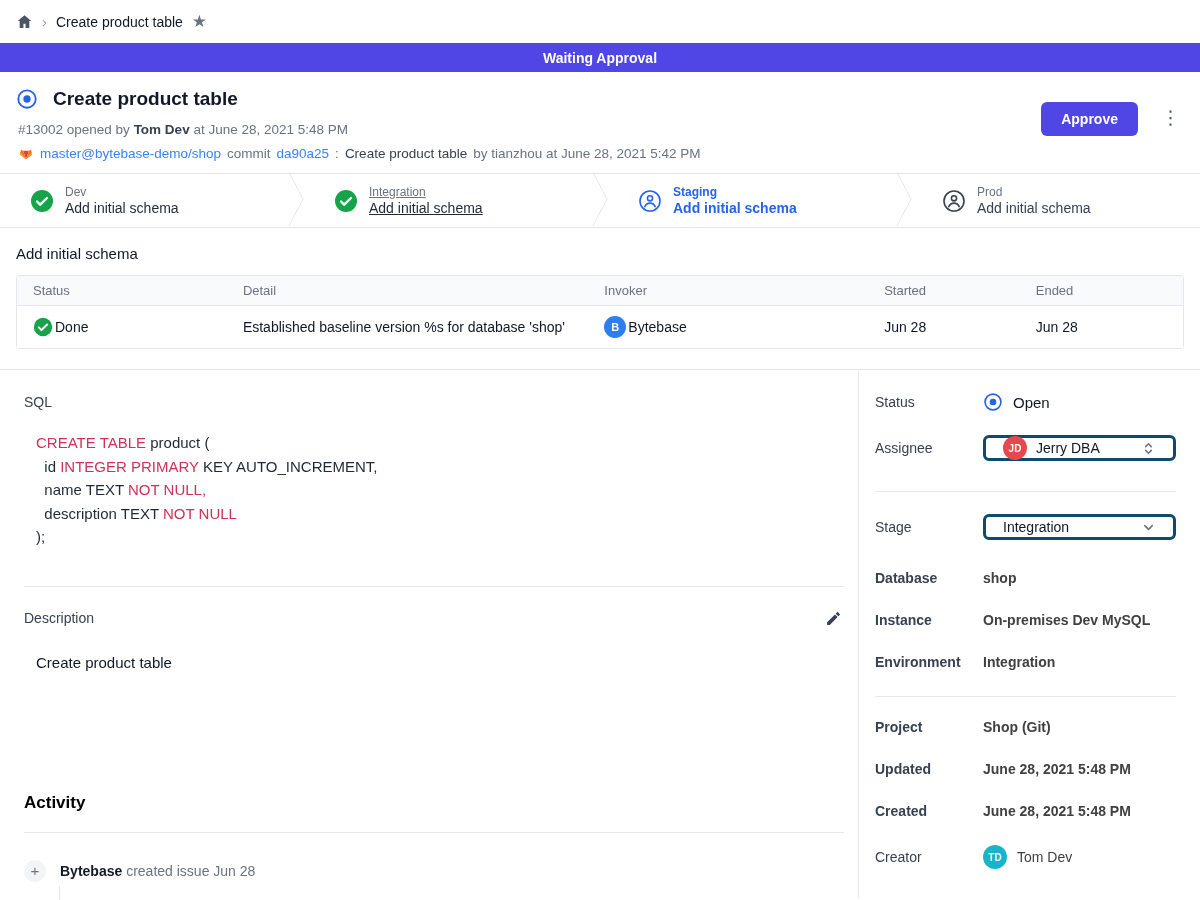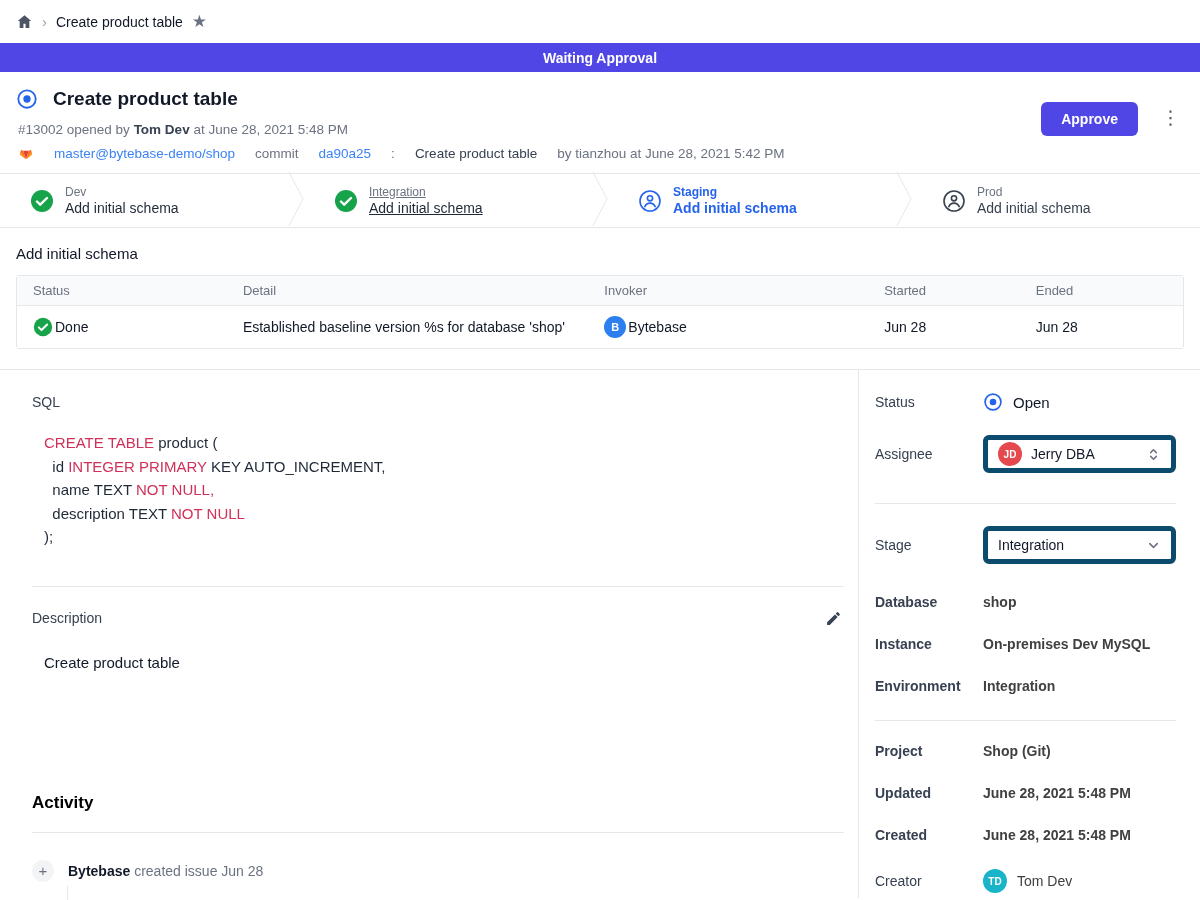--- a/index.html
+++ b/index.html
@@ -15,21 +15,21 @@
   
   .banner { height:29px; background:#4f46e5; color:#fff; display:flex; align-items:center;
     justify-content:center; font-size:14px; font-weight:600; }
 
   
   .header { position:relative; padding:16px 16px 12px 16px; }
   .title-row { display:flex; align-items:center; gap:15px; }
   .issue-title { font-size:19px; font-weight:700; color:#111827; }
   .meta1 { margin:12px 0 0 2px; font-size:13.5px; color:#6b7280; }
   .meta1 b { color:#374151; font-weight:600; }
-  .meta2 { margin:8px 0 0 2px; font-size:13.5px; color:#6b7280; display:flex; align-items:center; gap:20px; }
+  .meta2 { margin:8px 0 0 2px; font-size:13.5px; color:#6b7280; display:flex; align-items:center; gap:6px; }
   .link { color:#3b82f6; text-decoration:none; cursor:pointer; }
   .meta2 .msg { color:#374151; font-weight:500; }
   .approve-btn { position:absolute; top:30px; right:62px; background:#4f46e5; color:#fff;
     border:none; border-radius:6px; padding:9px 20px; font-size:14px; font-weight:600;
     font-family:inherit; cursor:pointer; }
   .kebab { position:absolute; top:36px; right:20px; color:#4b5563; font-size:19px;
     letter-spacing:0; cursor:pointer; line-height:1.1; }
 
   
   .pipeline { display:flex; align-items:stretch; border-top:1px solid #e5e7eb;
@@ -50,21 +50,21 @@
     border-radius:3px; }
   table.task th { background:#f9fafb; text-align:left; font-weight:400; font-size:13px;
     color:#6b7280; padding:7px 16px; border-bottom:1px solid #e5e7eb; }
   table.task td { padding:10px 16px; font-size:14px; color:#111827; background:#fff; }
   .cell-flex { display:flex; align-items:center; gap:2px; }
   .col-status{width:18%;} .col-detail{width:31%;} .col-invoker{width:24%;}
   .col-started{width:13%;} .col-ended{width:14%;}
 
   
   .content { display:flex; border-top:1px solid #e5e7eb; height:529px; }
-  .main { width:858px; padding:24px 14px 0 32px; }
+  .main { width:858px; padding:24px 14px 0 24px; }
   .sidebar { flex:1; border-left:1px solid #e5e7eb; padding:22px 24px 0 16px; }
 
   
   .sql-label { font-size:14px; color:#374151; }
   .sql-code { margin:21px 0 0 12px; font-size:15px; line-height:23.5px; color:#1f2937; }
   .sql-line { white-space:pre; }
   .sql-kw { color:#d0305a; }
   .hr { border:none; border-top:1px solid #e5e7eb; margin:0; }
   .hr-sql { margin-top:37px; }
   .desc-header { margin-top:21px; display:flex; align-items:center; justify-content:space-between; }
@@ -80,22 +80,22 @@
     color:#6b7280; display:flex; align-items:center; justify-content:center; font-size:15px; }
   .act-actor { font-weight:700; color:#111827; }
   .act-rest { color:#6b7280; }
   .timeline-line { width:1px; height:30px; background:#e5e7eb; margin:4px 0 0 35px; }
 
   
   .side-row { display:grid; grid-template-columns:108px 1fr; align-items:center; margin-bottom:25px; }
   .side-label { font-size:14px; color:#374151; }
   .side-value { font-size:14px; color:#404040; }
   .status-val { display:flex; align-items:center; gap:10px; font-size:15px; }
-  .select-box { border:5px solid #0c4a6e; border-radius:6px; height:38px; display:flex;
-    align-items:center; gap:9px; padding:0 10px; font-size:14px; color:#111827;
+  .select-box { border:3px solid #0c4a6e; border-radius:6px; height:26px; display:flex;
+    align-items:center; gap:9px; padding:0 17px; font-size:14px; color:#111827;
     background:#fff; cursor:pointer; }
   .select-box .grow { flex:1; }
   .avatar { border-radius:50%; color:#fff; display:flex; align-items:center;
     justify-content:center; font-weight:700; flex:0 0 auto; }
   .av24 { width:24px; height:24px; font-size:10px; }
   .av22 { width:22px; height:22px; font-size:11px; }
   .side-hr { border:none; border-top:1px solid #e5e7eb; margin:0 0 22px 0; }
   .creator-val { display:flex; align-items:center; gap:10px; }
   .row-tight { margin-bottom:26px;font-weight:bold; }
 </style>

